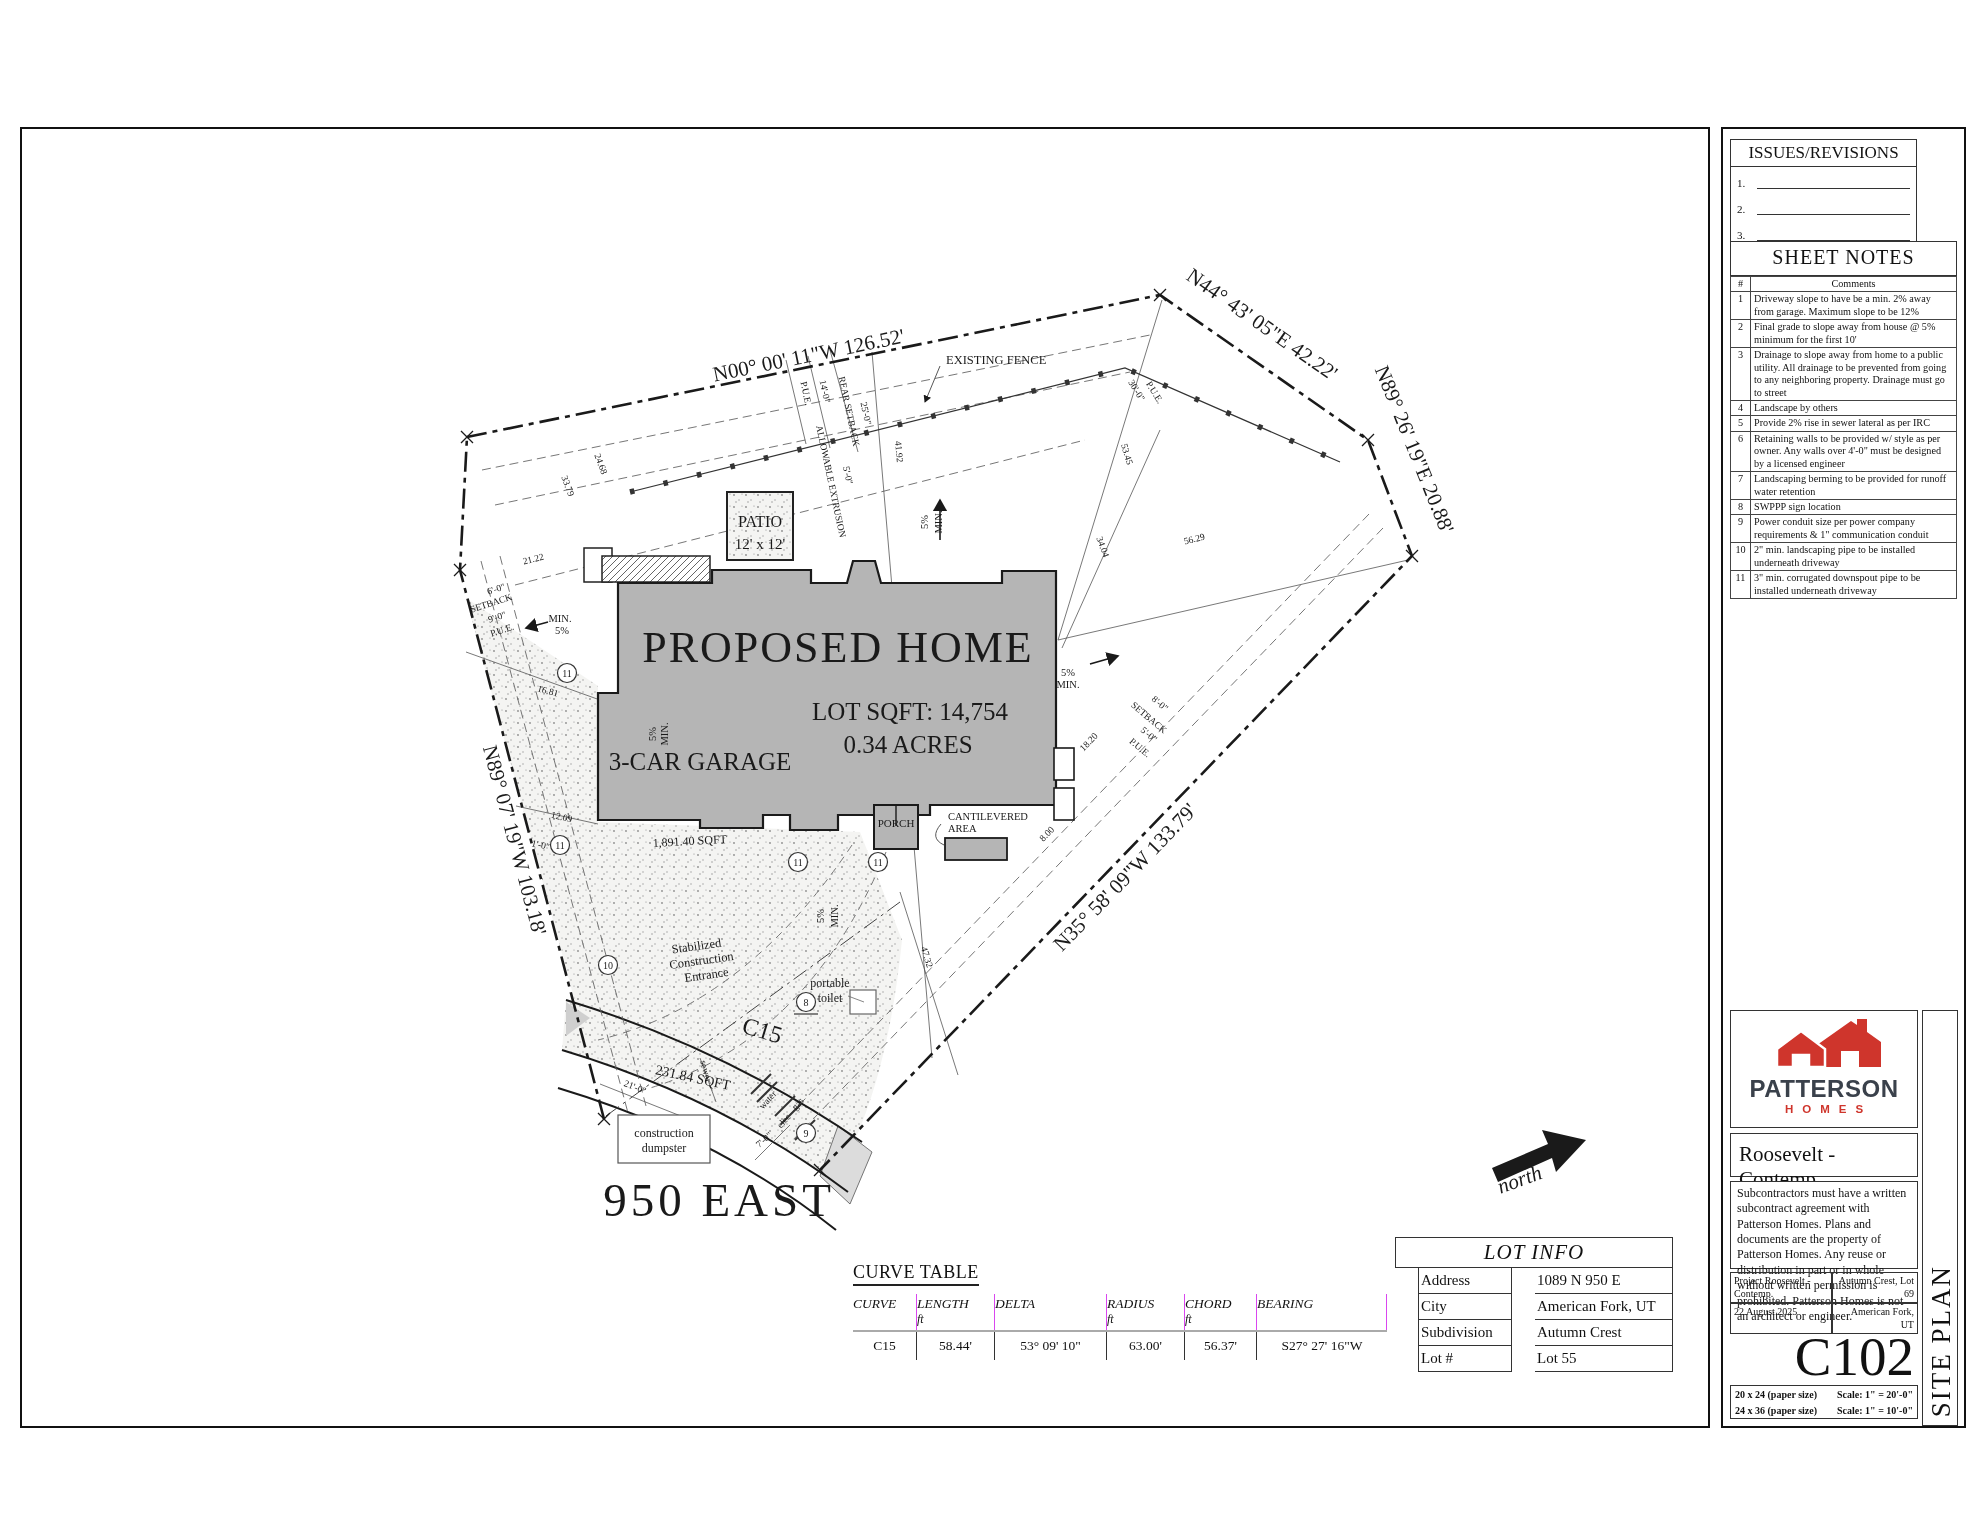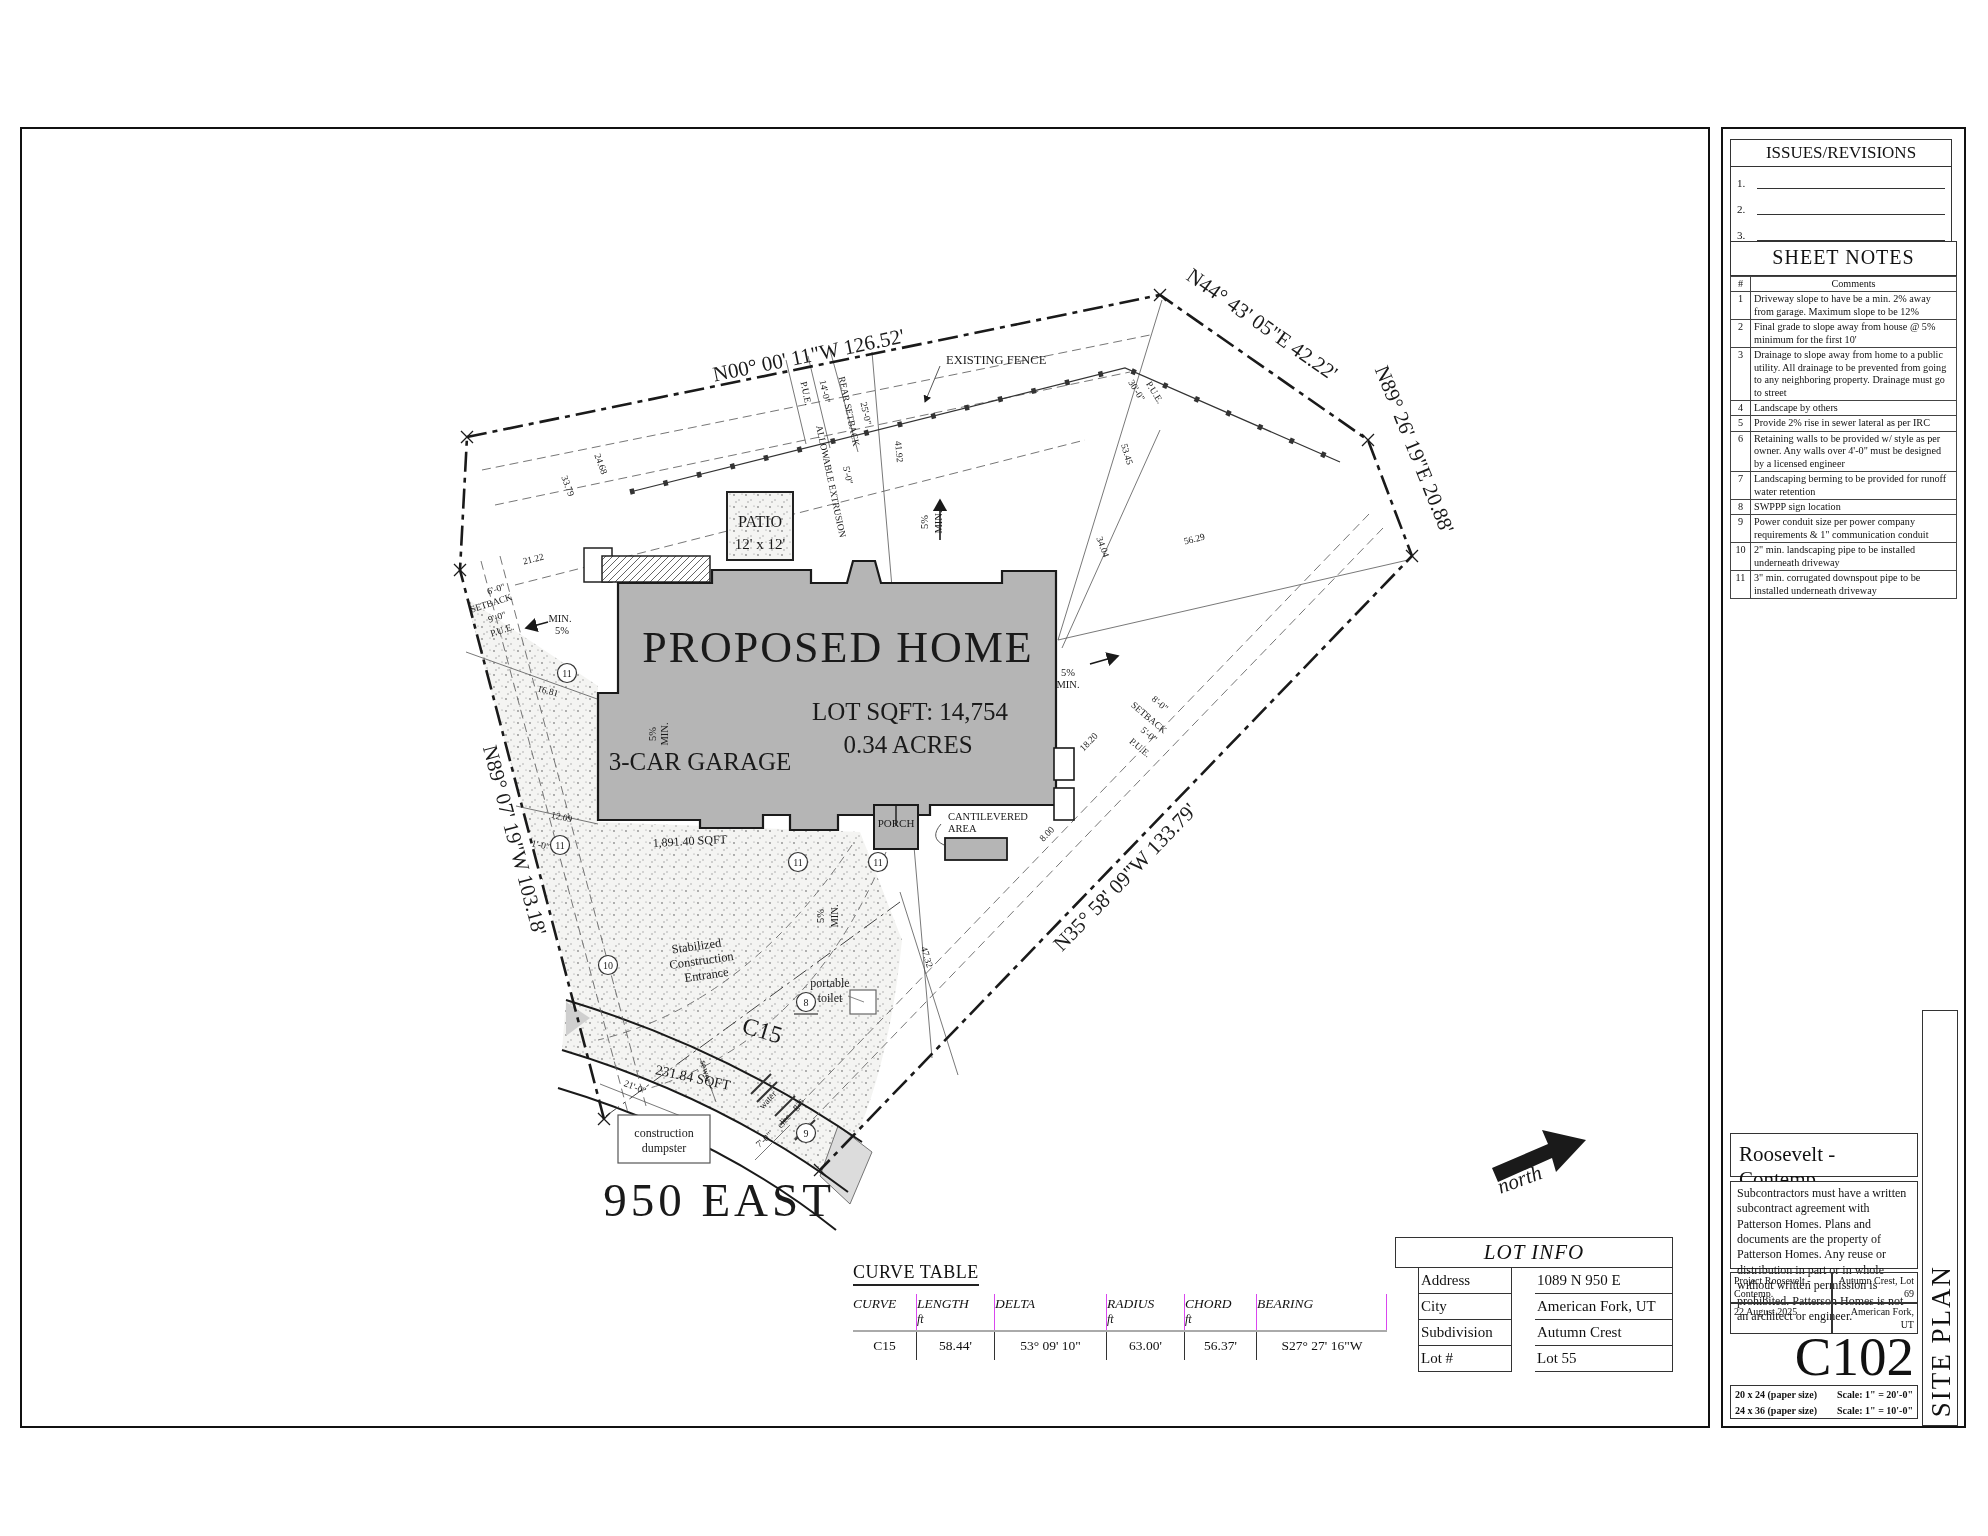--- a/index.html
+++ b/index.html
@@ -284,21 +284,21 @@
       <circle cx="806" cy="1133" r="9.5" fill="#fff" stroke="#333" stroke-width="1.2"></circle>
       <text x="806" y="1137" font-size="10" text-anchor="middle">9</text>
     </g>
   </g>
 </svg>
 
 <div class="abs frame" style="left:20px;top:127px;width:1690px;height:1301px;"></div>
 
 <div id="rightcol" class="abs frame">
 
-  <div class="abs bx" style="left:7px;top:10px;width:222px;">
+  <div class="abs bx" style="left:7px;top:10px;width:187px;">
     <div class="issues-title">ISSUES/REVISIONS</div>
     <div class="iss-row">
         <span class="iss-num">1.</span>
         <span class="iss-line"></span>
       </div>
     <div class="iss-row">
         <span class="iss-num">2.</span>
         <span class="iss-line"></span>
       </div>
     <div class="iss-row">
@@ -356,20 +356,30 @@
             <td>2" min. landscaping pipe to be installed underneath driveway</td>
           </tr>
       <tr>
             <td class="snum">11</td>
             <td>3" min. corrugated downspout pipe to be installed underneath driveway</td>
           </tr>
     </tbody>
       </table>
   </div>
 
+  <div class="abs bx" style="left:7px;top:881px;width:188px;height:118px;">
+    <svg width="188" height="62" viewBox="0 0 188 62">
+      <g transform="translate(40,2)">
+        <path d="M46,32 L80,8 L86,12 L86,6 L96,6 L96,19 L110,29 L110,54 L88,54 L88,38 L70,38 L70,54 L46,54 Z" fill="#cf352c"></path>
+        <path d="M6,36 L30,18 L54,36 L54,54 L38,54 L38,42 L22,42 L22,54 L6,54 Z" fill="#cf352c" stroke="#fff" stroke-width="2.5"></path>
+      </g>
+    </svg>
+    <div class="logo-name">PATTERSON</div>
+    <div class="logo-sub">HOMES</div>
+  </div>
 
   <div class="abs bx roos" style="left:7px;top:1004px;width:188px;height:44px;">Roosevelt - Contemp.</div>
 
   <div class="abs bx legal" style="left:7px;top:1052px;width:188px;height:88px;">Subcontractors must have a written subcontract agreement with Patterson Homes. Plans and documents are the property of Patterson Homes. Any reuse or distribution in part or in whole without written permission is prohibited. Patterson Homes is not an architect or engineer.</div>
 
   <div class="abs pt" style="left:7px;top:1143px;width:188px;">
     <div>Project Roosevelt - Contemp.</div>
     <div style="text-align:right;">Autumn Crest, Lot 69</div>
     <div>22 August 2025</div>
     <div style="text-align:right;">American Fork, UT</div>

